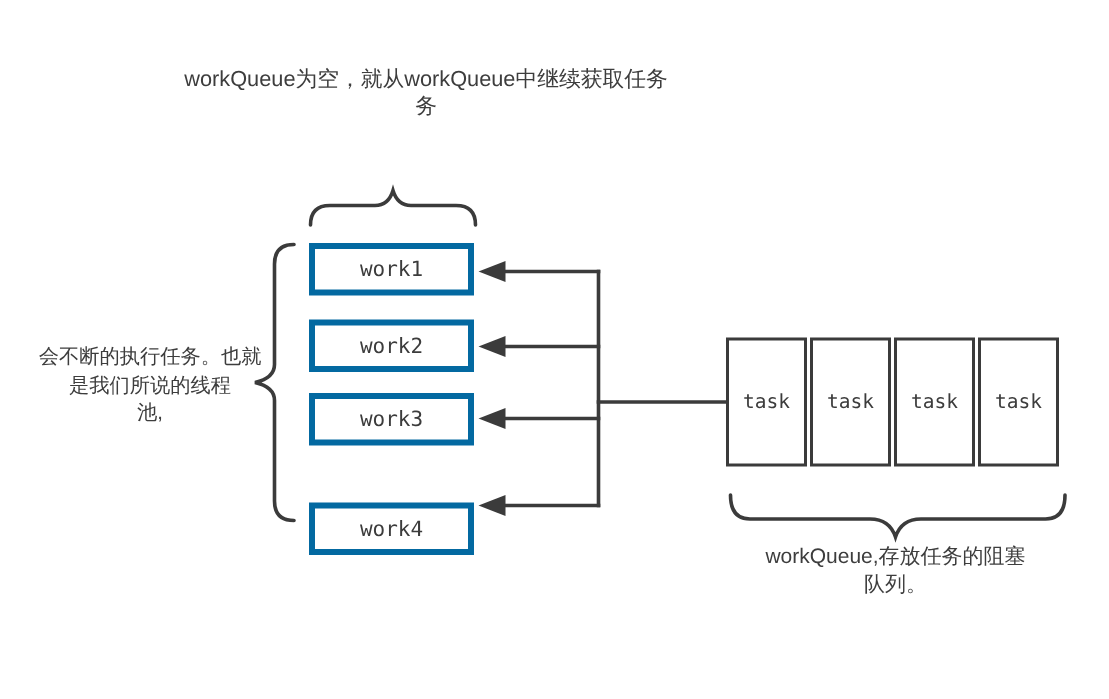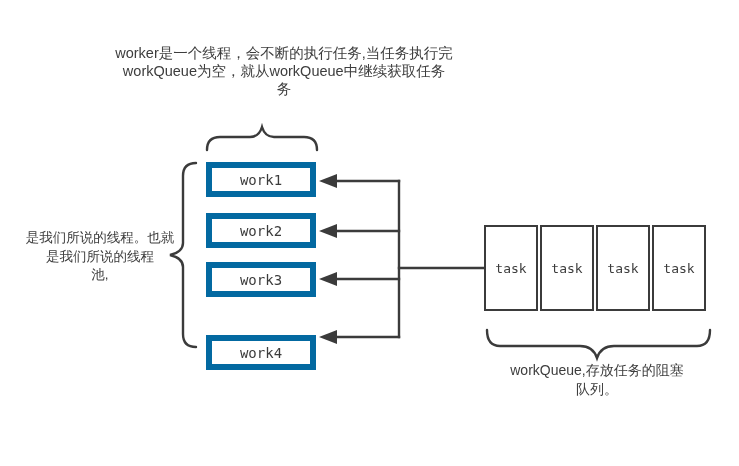--- a/index.html
+++ b/index.html
@@ -43,21 +43,21 @@
     width: 258px;
     font-size: 14px;
     line-height: 19px;
   }
   .wbox {
     position: absolute;
     left: 206px;
     width: 110px;
     height: 35px;
     box-sizing: border-box;
-    border: 6px solid #0369a1;
+    border: 4px solid #0369a1;
     background: #ffffff;
     display: flex;
     align-items: center;
     justify-content: center;
     font-family: "DejaVu Sans Mono", "Liberation Mono", monospace;
     font-size: 14px;
     color: #3c3c3c;
   }
   .tbox {
     position: absolute;
@@ -111,27 +111,26 @@
     <g fill="#3b3b3b" stroke="none">
 
       <polygon points="319,181 337,174 337,188"></polygon>
       <polygon points="319,231 337,224 337,238"></polygon>
       <polygon points="319,279 337,272 337,286"></polygon>
       <polygon points="319,337 337,330 337,344"></polygon>
     </g>
   </svg>
 
   <div id="top-annotation" class="annotation">
-    <span class="line">worker是一个线程，会不断的执行任务,当任务执行完</span>
     <span class="line">workQueue为空，就从workQueue中继续获取任务</span>
     <span class="line">务</span>
   </div>
 
   <div id="left-annotation" class="annotation">
-    <span class="line">是我们所说的线程。也就</span>
+    <span class="line">会不断的执行任务。也就</span>
     <span class="line">是我们所说的线程</span>
     <span class="line">池,</span>
   </div>
 
   <div id="bottom-annotation" class="annotation">
     <span class="line">workQueue,存放任务的阻塞</span>
     <span class="line">队列。</span>
   </div>
 
   <div class="wbox" style="top:162px">work1</div>

